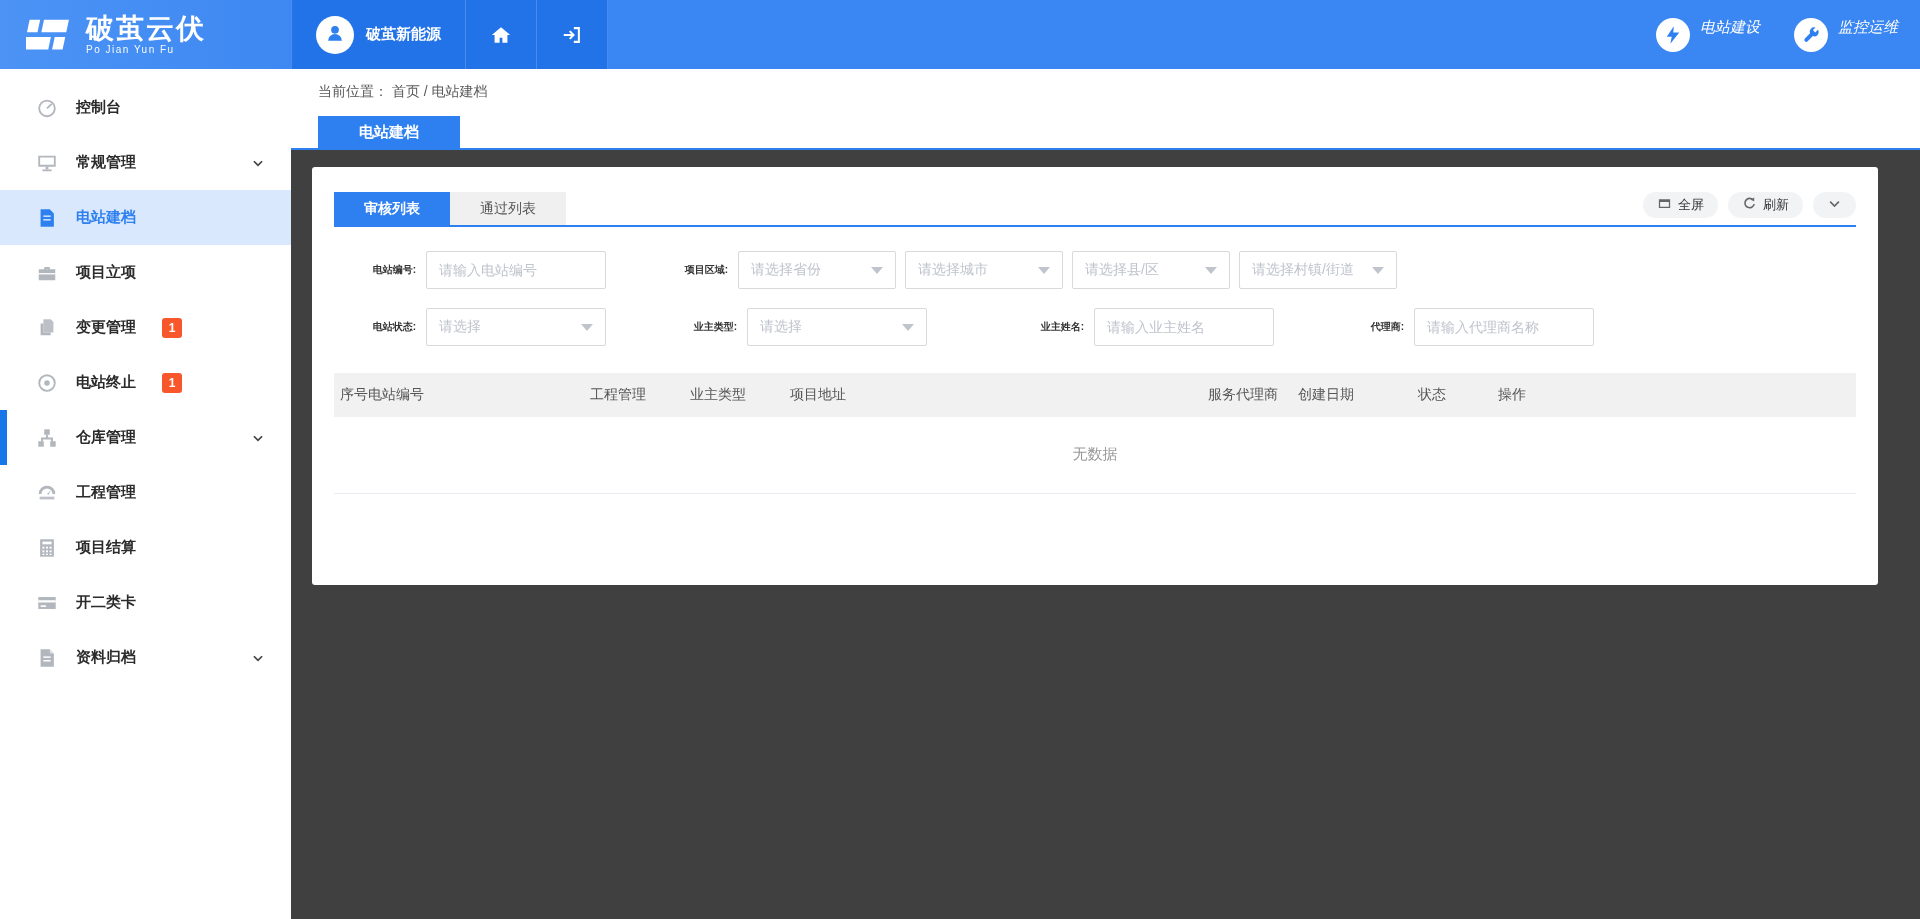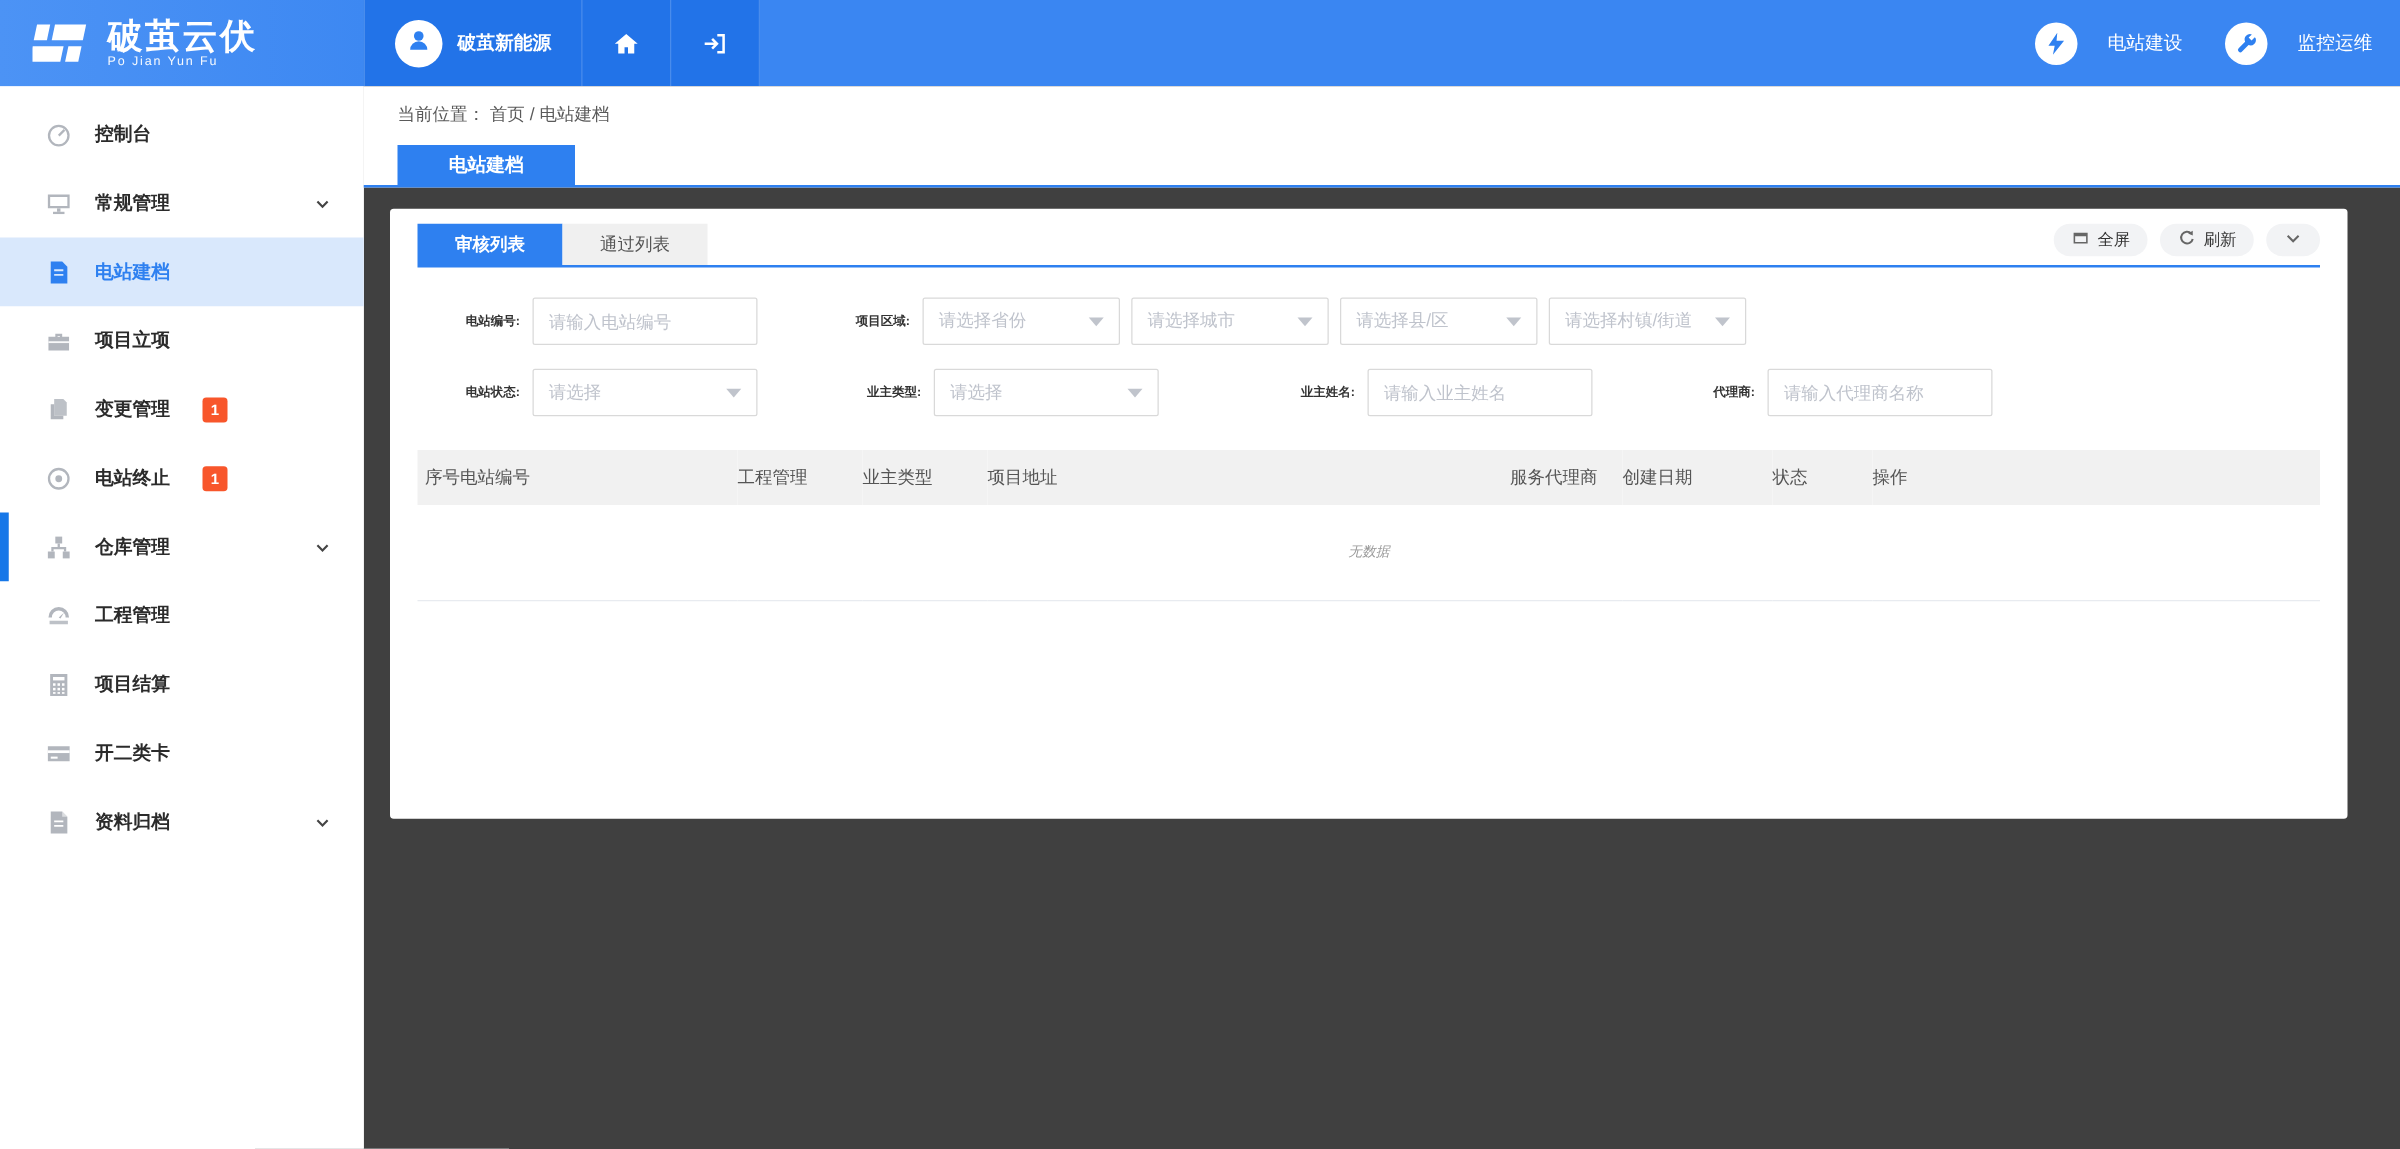--- a/index.html
+++ b/index.html
@@ -16,21 +16,21 @@
   .logo-sub { font-size:10px; letter-spacing:1.5px; opacity:.95; }
   .hdr-dark { display:flex; background:#2273e8; }
   .hdr-sec { display:flex; align-items:center; justify-content:center; gap:12px; padding:0 24px; border-right:1px solid rgba(255,255,255,.18); cursor:pointer; }
   .hdr-sec:first-child { border-left:1px solid rgba(255,255,255,.18); }
   .avatar-circle { width:38px; height:38px; border-radius:50%; background:#fff; display:flex; align-items:center; justify-content:center; }
   .avatar-circle svg { color:#2e80f0; }
   .hdr-user-name { color:#fff; font-size:15px; font-weight:bold; }
   .hdr-icon { color:#fff; display:flex; }
   .hdr-spacer { flex:1; }
   .hdr-apps { display:flex; align-items:center; gap:34px; padding-right:22px; }
-  .hdr-app { display:flex; align-items:center; gap:24px; cursor:pointer; }
+  .hdr-app { display:flex; align-items:flex-start; gap:10px; cursor:pointer;font-style:italic; }
   .app-circle { width:34px; height:34px; border-radius:50%; background:#fff; display:flex; align-items:center; justify-content:center; color:#2e80f0; }
   .hdr-app-label { color:#fff; font-size:15px; }
 
   
   .body-row { flex:1; display:flex; min-height:0; }
 
   
   .sidebar { width:291px; flex:0 0 291px; background:#fff; padding-top:11px; position:relative; }
   .menu-item { height:55px; display:flex; align-items:center; padding:0 26px 0 36px; cursor:pointer; color:#2b2b2b; }
   .menu-item .mi-icon { width:22px; height:22px; color:#b2b6bd; margin-right:18px; display:flex; align-items:center; justify-content:center; }
@@ -40,21 +40,21 @@
   .mi-badge { margin-left:26px; min-width:20px; height:20px; padding:0 4px; background:#f8562b; color:#fff; font-size:12px; font-weight:bold; border-radius:3px; display:flex; align-items:center; justify-content:center; }
   .mi-chevron { margin-left:auto; color:#444; display:flex; }
   .side-indicator { position:absolute; left:0; top:341px; width:7px; height:55px; background:#1677e8; }
 
   
   .main { flex:1; display:flex; flex-direction:column; background:#404040; min-width:0; }
   .topbar { background:#fff; height:81px; flex:0 0 81px; position:relative; border-bottom:2px solid #2e80f0; }
   .breadcrumb { position:absolute; top:14px; left:27px; font-size:14px; color:#5a5a5a; }
   .page-tab { position:absolute; left:27px; bottom:0; width:142px; height:32px; background:#2e80f0; color:#fff; font-size:15px; font-weight:bold; display:flex; align-items:center; justify-content:center; cursor:pointer; }
 
-  .card { background:#fff; width:1566px; margin:17px 0 0 21px; height:488px; border-radius:3px; padding:12px 22px 0 22px; }
+  .card { background:#fff; width:1566px; margin:17px 0 0 21px; height:418px; border-radius:3px; padding:25px 22px 0 22px; }
 
   .panel-tabs-row { display:flex; align-items:flex-end; border-bottom:2px solid #2e80f0; height:35px; position:relative; }
   .panel-tab { width:116px; height:33px; display:flex; align-items:center; justify-content:center; font-size:14px; cursor:pointer; }
   .panel-tab.active { background:#2e80f0; color:#fff; font-weight:bold; }
   .panel-tab.inactive { background:#f0f0f0; color:#555; }
   .panel-toolbar { margin-left:auto; display:flex; align-items:center; gap:10px; padding-bottom:7px; }
   .pill-btn { height:26px; border-radius:13px; background:#f2f3f5; border:none; display:flex; align-items:center; gap:6px; padding:0 14px; font-size:13px; color:#333; cursor:pointer; font-family:inherit; }
   .pill-btn svg { color:#666; }
 
   
@@ -76,21 +76,21 @@
   .actions-row { display:flex; gap:18px; margin-top:3px; }
   .btn { height:30px; border:none; border-radius:2px; font-size:14px; display:flex; align-items:center; justify-content:center; gap:6px; padding:0 18px; cursor:pointer; color:#fff; font-family:inherit; }
   .btn-search { background:#2e80f0; }
   .btn-reset { background:#a9b8cc; }
 
   
   .tbl { width:100%; border-collapse:collapse; margin-top:27px; }
   .tbl thead tr { background:#f1f1f1; height:44px; }
   .tbl th { font-size:14px; color:#555; font-weight:normal; text-align:left; white-space:nowrap; padding:0; }
   .tbl th:first-child { padding-left:6px; }
-  .empty-cell { height:76px; text-align:center; color:#999; font-size:11px; border-bottom:1px solid #e8ebf0;font-style:italic; }
+  .empty-cell { height:76px; text-align:center; color:#999; font-size:15px; border-bottom:1px solid #e8ebf0; }
 </style>
 </head>
 <body>
 
 <div class="app">
 
   <div class="header">
     <div class="logo-area">
       <span class="logo-mark">
         <svg width="46" height="34" viewBox="0 0 48 34" fill="#fff">

